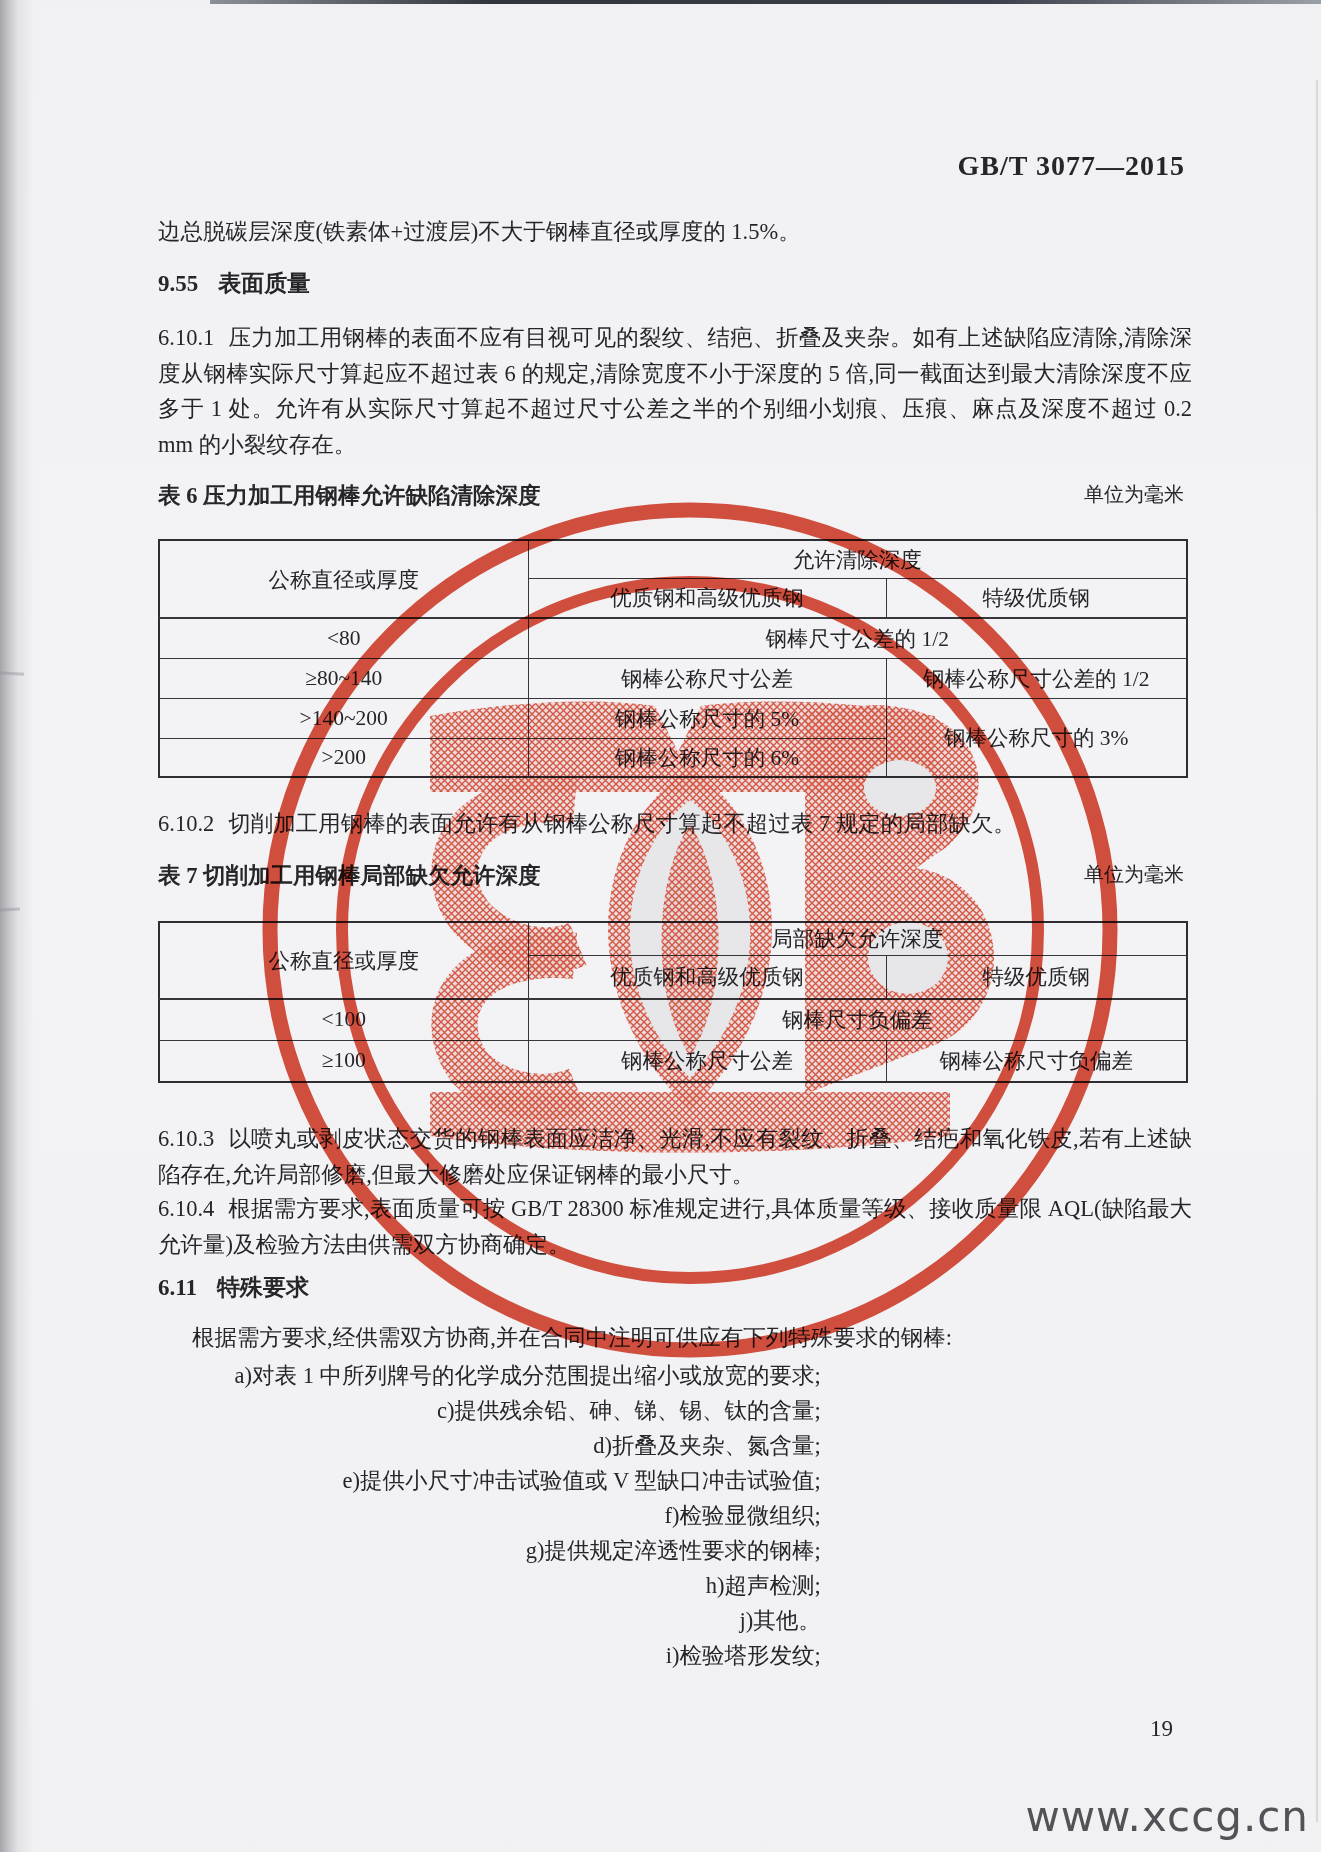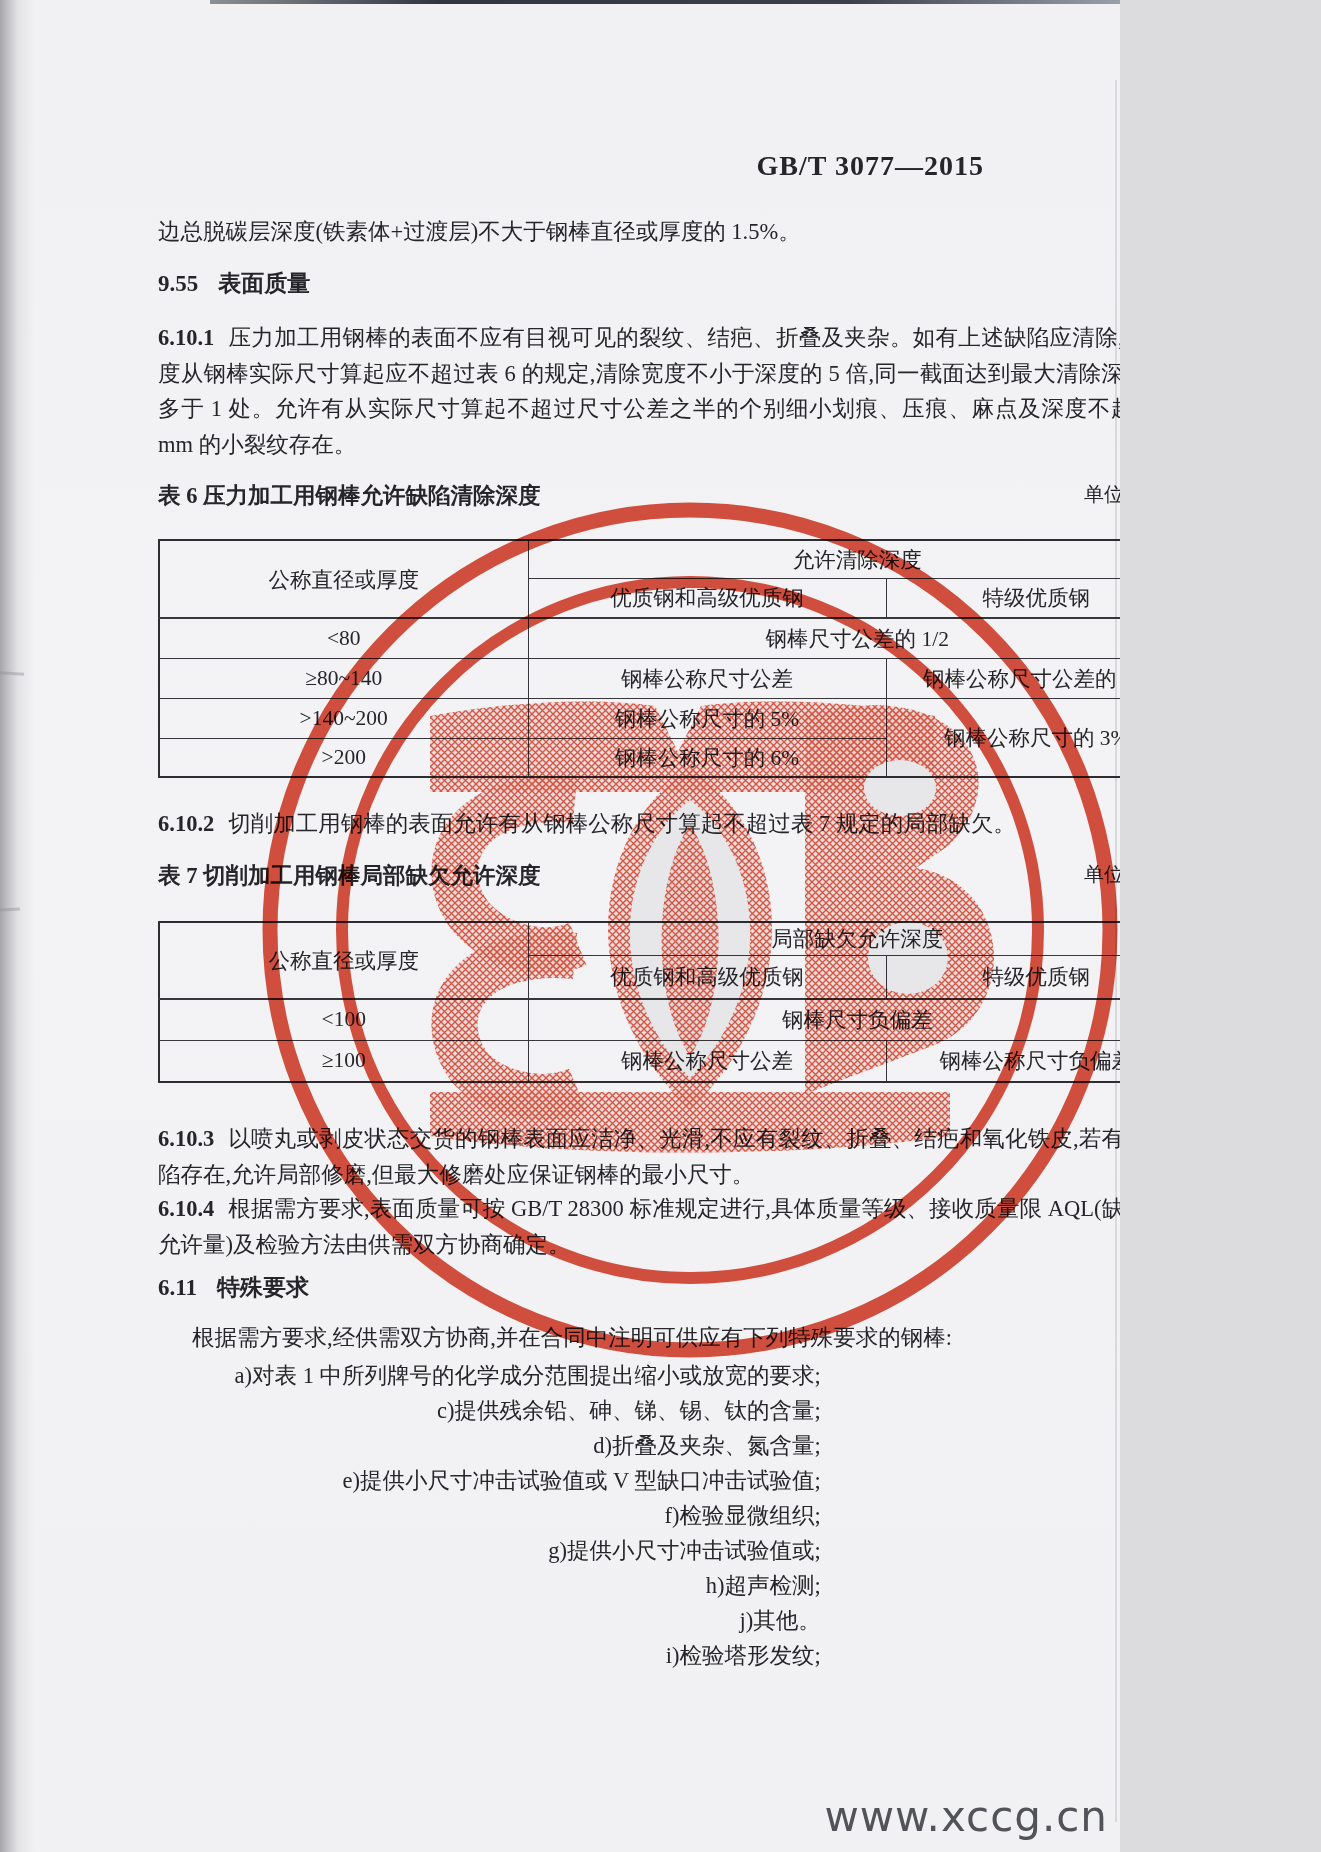--- a/index.html
+++ b/index.html
@@ -1,37 +1,37 @@
 <!DOCTYPE html>
 <html><head>
 <meta charset="utf-8">
 <style>
   html,body{margin:0;padding:0;background:#dcdcdf;}
   .scan{
-    position:relative;width:1120px;height:1852px;overflow:hidden;
+    position:relative;width:1321px;height:1852px;overflow:hidden;
     background:linear-gradient(180deg,#f1f1f4 0%,#f3f3f5 40%,#f1f1f3 100%);
     font-family:"Liberation Serif","DejaVu Serif",serif;color:#26262a;
   }
   .edge-top{position:absolute;top:0;left:210px;right:0;height:4px;
     background:linear-gradient(90deg,#8b9097,#31363e 25%,#3a3f49 70%,#9aa0a8);}
   .edge-left{position:absolute;left:0;top:0;bottom:0;width:34px;
     background:linear-gradient(90deg,#a6a6aa 0,#c3c3c7 8px,#e3e3e6 18px,rgba(242,242,244,0) 34px);}
   .edge-right{position:absolute;right:3px;top:80px;bottom:30px;width:2px;background:#d2d2d6;opacity:.8;}
   .crease{position:absolute;left:0;height:3px;background:#90909a;opacity:.45;}
   .c1{top:672px;width:24px;transform:rotate(4deg);}
   .c2{top:908px;width:20px;transform:rotate(-3deg);}
 
   .content{position:absolute;inset:0;z-index:10;}
   .abs{position:absolute;}
   .hdr-code{top:150px;right:136px;font-size:28px;font-weight:bold;letter-spacing:1px;}
   .para{font-size:22.5px;line-height:35.5px;text-align:justify;text-justify:inter-ideograph;}
   .one-line{white-space:nowrap;}
   .sec-head{font-size:23px;font-weight:bold;}
   .sec-head .num{margin-right:20px;}
-  .cnum{font-weight:bold;margin-right:14px;}
+  .cnum{font-weight:normal;margin-right:14px;}
 
   .tcap{width:1028px;left:158px;text-align:left;font-size:22.5px;font-weight:bold;height:30px;}
   .tcap .unit{position:absolute;right:2px;top:1px;font-weight:normal;font-size:20px;}
 
   table.std{border-collapse:collapse;table-layout:fixed;width:1028px;
     font-size:21.5px;}
   table.std td{border:1.6px solid #37373b;text-align:center;vertical-align:middle;padding:0 4px;}
   table.std{border:2.3px solid #2e2e32;}
   #table6 tr:nth-child(1){height:38px;}
   #table6 tr:nth-child(2){height:40px;}
@@ -168,21 +168,21 @@
     </div>
 
     <div class="abs para one-line" style="left:192px;top:1320px;">根据需方要求,经供需双方协商,并在合同中注明可供应有下列特殊要求的钢棒:</div>
 
     <div class="abs" style="left:200px;top:1358px;">
       <div class="sp-item"><span class="m">a)</span><span>对表 1 中所列牌号的化学成分范围提出缩小或放宽的要求;</span></div>
       <div class="sp-item"><span class="m">c)</span><span>提供残余铅、砷、锑、锡、钛的含量;</span></div>
       <div class="sp-item"><span class="m">d)</span><span>折叠及夹杂、氮含量;</span></div>
       <div class="sp-item"><span class="m">e)</span><span>提供小尺寸冲击试验值或 V 型缺口冲击试验值;</span></div>
       <div class="sp-item"><span class="m">f)</span><span>检验显微组织;</span></div>
-      <div class="sp-item"><span class="m">g)</span><span>提供小尺寸冲击试验值或;</span></div>
+      <div class="sp-item"><span class="m">g)</span><span>提供规定淬透性要求的钢棒;</span></div>
       <div class="sp-item"><span class="m">h)</span><span>超声检测;</span></div>
       <div class="sp-item"><span class="m">j)</span><span>其他。</span></div>
       <div class="sp-item"><span class="m">i)</span><span>检验塔形发纹;</span></div>
     </div>
 
     <div class="abs pgnum">19</div>
 
     <div class="abs wm">www.xccg.cn</div>
 
   </div>

